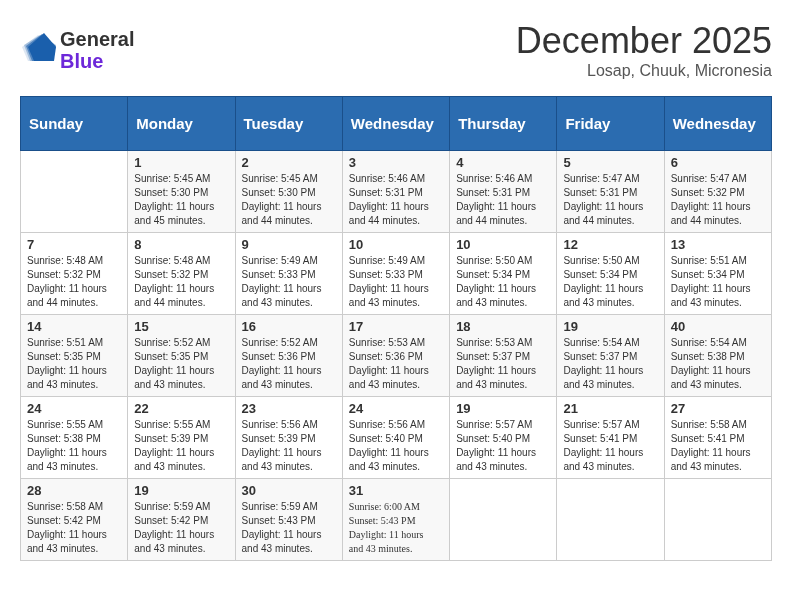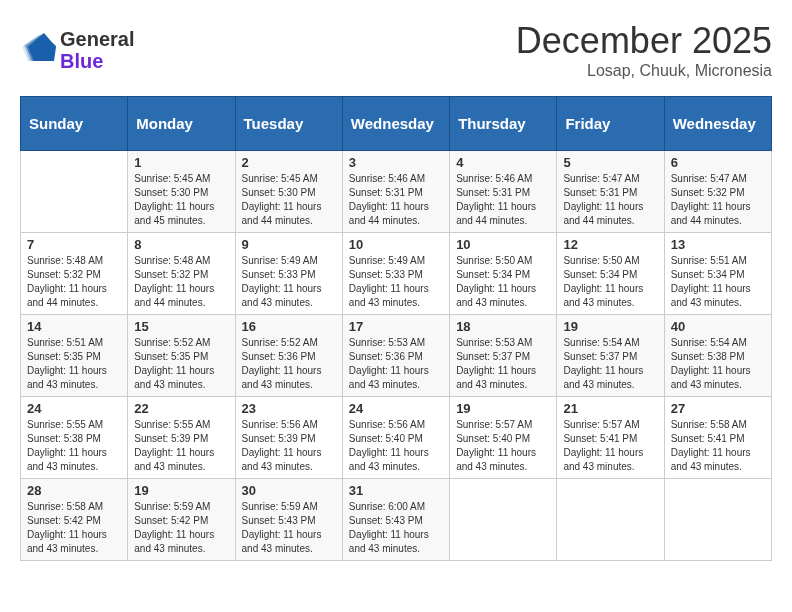--- a/index.html
+++ b/index.html
@@ -342,21 +342,21 @@
         </td>
         <td>
           <span class="day-number">30</span>
           <div class="day-info" style="white-space: pre-line;">Sunrise: 5:59 AM
 Sunset: 5:43 PM
 Daylight: 11 hours
 and 43 minutes.</div>
         </td>
         <td>
           <span class="day-number">31</span>
-          <div class="day-info" style="white-space: pre-line;">Sunrise: 6:00 AM
+          <div class="day-info" style="white-space: pre-line; font-family: Liberation Serif, serif;">Sunrise: 6:00 AM
 Sunset: 5:43 PM
 Daylight: 11 hours
 and 43 minutes.</div>
         </td>
         <td class="empty-cell"></td>
         <td class="empty-cell"></td>
         <td class="empty-cell"></td>
       </tr>
     </tbody>
 </table>

